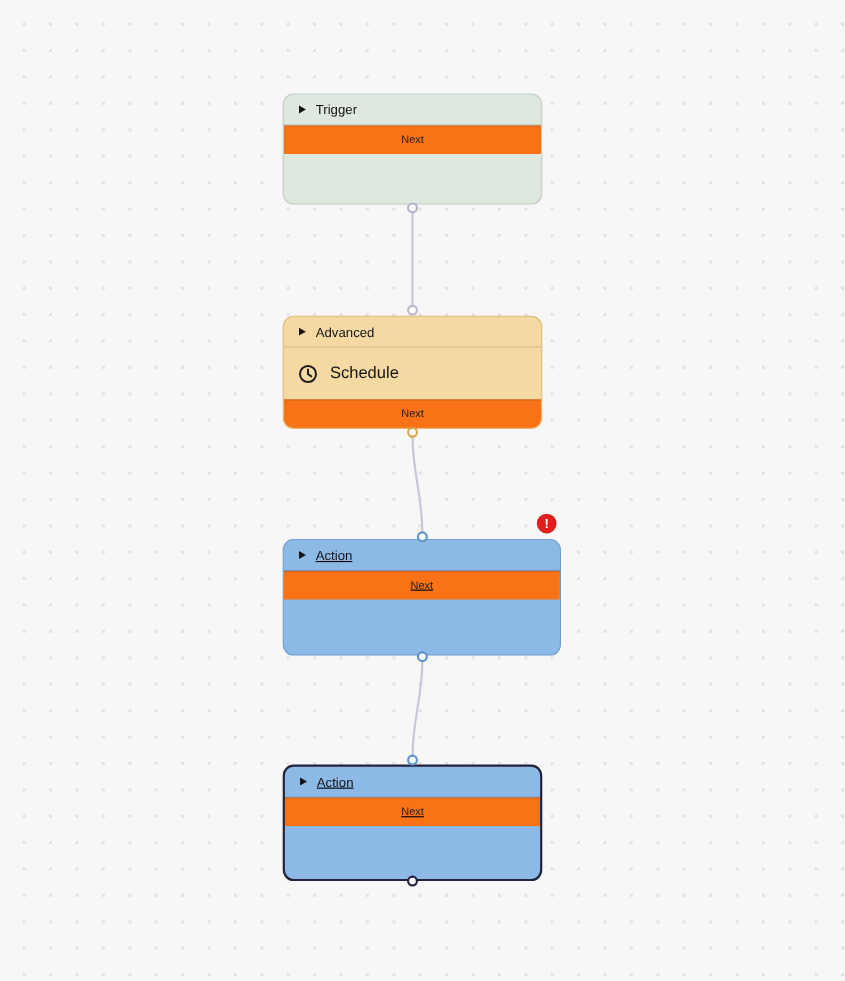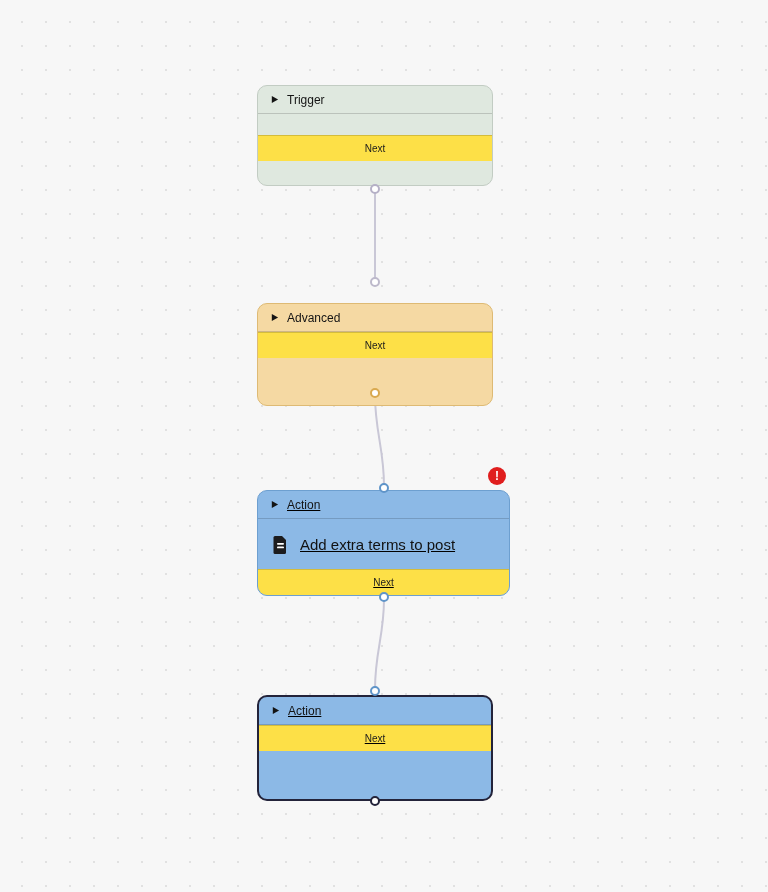--- a/index.html
+++ b/index.html
@@ -25,22 +25,22 @@
   }
 
   .node{
     position:absolute;
     display:flex; flex-direction:column;
     border-radius:10px;
     border:1px solid transparent;
     overflow:hidden;
     z-index:2;
   }
-  .node.green  { background:#dfe8df; border-color:#c2ccc3;gap:21px; }
-  .node.orange { background:#f5d9a3; border-color:#deba74;margin-top:16px; }
+  .node.green  { background:#dfe8df; border-color:#c2ccc3; }
+  .node.orange { background:#f5d9a3; border-color:#deba74; }
   .node.blue   { background:#8cb9e6; border-color:#6d9fd0;text-decoration:underline; }
   .node.selected { border:2px solid #23233a; }
 
   #node-trigger  { left:257px; top:85px;  width:236px; height:101px; }
   #node-advanced { left:257px; top:287px; width:236px; height:103px; }
   #node-action1  { left:257px; top:490px; width:253px; height:106px; }
   #node-action2  { left:257px; top:695px; width:236px; height:106px; }
 
   .node-header{
     display:flex; align-items:center; gap:8px;
@@ -55,21 +55,21 @@
     flex:1 1 auto;
     display:flex; align-items:center; gap:10px;
     padding:0 12px;
     font-size:15px; color:#121212;
   }
   .node-body .icon{ display:inline-flex; align-items:center; }
 
   .node-footer{
     flex:0 0 auto;
     height:26px;
-    background:#fde047;
+    background:#f97316;
     border-top:1px solid rgba(0,0,0,0.16);
     display:flex; align-items:center; justify-content:center;
     font-size:10px; color:#1c1c1c;
   }
 
   .handle{
     position:absolute;
     width:10px; height:10px;
     border-radius:50%;
     background:#ffffff;
@@ -123,43 +123,42 @@
 
   <div class="node orange" id="node-advanced">
     <div class="node-header">
       <span class="caret">
         <svg width="9" height="9" viewBox="0 0 10 10">
             <path d="M2 1 L9 5 L2 9 Z" fill="#141414"></path>
           </svg>
       </span>
       <span>Advanced</span>
     </div>
+    <div class="node-body">
+      <span class="icon">
+        <svg width="20" height="20" viewBox="0 0 20 20">
+          <circle cx="10" cy="10" r="7.3" fill="none" stroke="#1c1c1e" stroke-width="1.8"></circle>
+          <path d="M10 5.8 V10 L13 12.2" fill="none" stroke="#1c1c1e" stroke-width="1.8" stroke-linecap="round" stroke-linejoin="round"></path>
+        </svg>
+      </span>
+      <span>Schedule</span>
+    </div>
     <div class="node-footer">
       <span>Next</span>
     </div>
   </div>
 
   <div class="node blue" id="node-action1">
     <div class="node-header">
       <span class="caret">
         <svg width="9" height="9" viewBox="0 0 10 10">
             <path d="M2 1 L9 5 L2 9 Z" fill="#141414"></path>
           </svg>
       </span>
       <span>Action</span>
-    </div>
-    <div class="node-body">
-      <span class="icon">
-        <svg width="20" height="20" viewBox="0 0 20 20">
-          <path d="M5 2 h7 l4 4 v12.5 a1.5 1.5 0 0 1 -1.5 1.5 h-9.5 a1.5 1.5 0 0 1 -1.5 -1.5 v-15 a1.5 1.5 0 0 1 1.5 -1.5 z" fill="#1c1c1e"></path>
-          <rect x="7" y="9" width="7" height="1.7" rx="0.85" fill="#ffffff"></rect>
-          <rect x="7" y="12.6" width="7" height="1.7" rx="0.85" fill="#ffffff"></rect>
-        </svg>
-      </span>
-      <span>Add extra terms to post</span>
     </div>
     <div class="node-footer">
       <span>Next</span>
     </div>
   </div>
 
   <div class="node blue selected" id="node-action2">
     <div class="node-header">
       <span class="caret">
         <svg width="9" height="9" viewBox="0 0 10 10">

